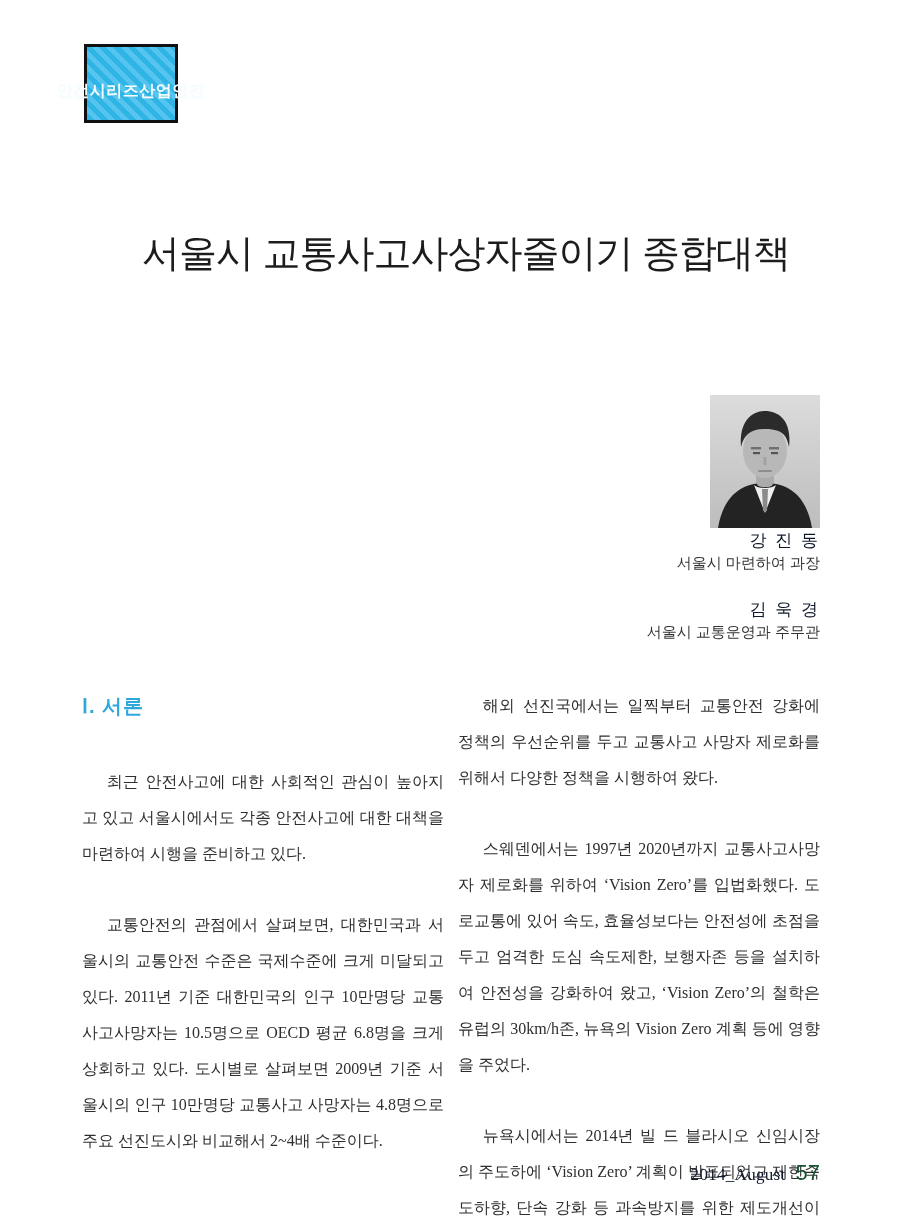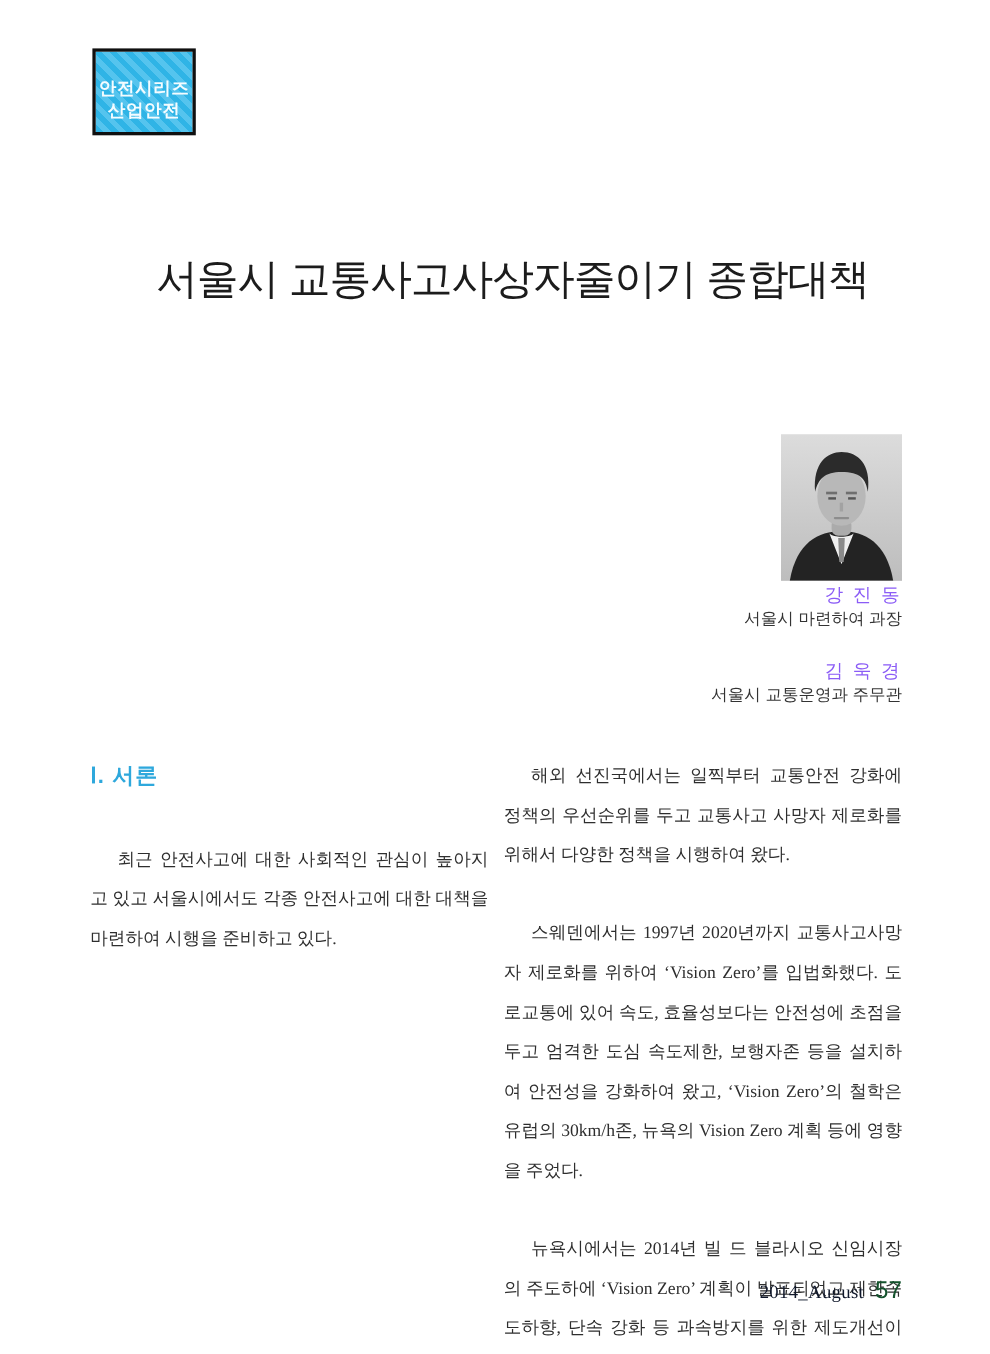--- a/index.html
+++ b/index.html
@@ -13,21 +13,21 @@
     color:#2b2b2b;
   }
 
   
   .badge{
     position:absolute;left:84px;top:44px;
     width:94px;height:79px;
     box-sizing:border-box;
     border:3px solid #101010;
     background:repeating-linear-gradient(45deg,#2fb4e6 0 5px,#55c4ee 5px 10px);
-    display:flex;flex-direction:column;
+    display:flex;flex-direction:row;
     align-items:center;justify-content:center;
     padding-top:14px;
   }
   .badge .b-line{
     font-family:"Liberation Sans", sans-serif;
     font-weight:bold;font-size:16px;line-height:20px;
     color:#f4fcff;letter-spacing:0.5px;white-space:nowrap;
   }
 
   
@@ -45,21 +45,21 @@
     width:110px;height:133px;
     background:#cfcfcf;
   }
   .photo svg{display:block;}
   .authors{
     position:absolute;right:80px;top:530px;
     text-align:right;
     font-family:"Liberation Sans", sans-serif;
   }
   .author-name{
-    font-size:17px;color:#8b5cf6;letter-spacing:2px;
+    font-size:17px;color:#0f172a;letter-spacing:2px;
     line-height:21px;
   }
   .author-affil{
     font-size:15px;color:#333;letter-spacing:0px;
     line-height:19px;margin-top:2px;
   }
   .author-group + .author-group{margin-top:27px;}
 
   
   .columns{
@@ -143,20 +143,21 @@
     <div class="author-group">
       <div class="author-name">김 욱 경</div>
       <div class="author-affil">서울시 교통운영과 주무관</div>
     </div>
   </div>
 
   <div class="columns">
     <div class="col col-left">
       <h2 class="section-heading">Ⅰ. 서론</h2>
       <p class="body-p">최근 안전사고에 대한 사회적인 관심이 높아지고 있고 서울시에서도 각종 안전사고에 대한 대책을 마련하여 시행을 준비하고 있다.</p>
+      <p class="body-p">교통안전의 관점에서 살펴보면, 대한민국과 서울시의 교통안전 수준은 국제수준에 크게 미달되고 있다. 2011년 기준 대한민국의 인구 10만명당 교통사고사망자는 10.5명으로 OECD 평균 6.8명을 크게 상회하고 있다. 도시별로 살펴보면 2009년 기준 서울시의 인구 10만명당 교통사고 사망자는 4.8명으로 주요 선진도시와 비교해서 2~4배 수준이다.</p>
     </div>
     <div class="col col-right">
       <p class="body-p">해외 선진국에서는 일찍부터 교통안전 강화에 정책의 우선순위를 두고 교통사고 사망자 제로화를 위해서 다양한 정책을 시행하여 왔다.</p>
       <p class="body-p">스웨덴에서는 1997년 2020년까지 교통사고사망자 제로화를 위하여 ‘Vision Zero’를 입법화했다. 도로교통에 있어 속도, 효율성보다는 안전성에 초점을 두고 엄격한 도심 속도제한, 보행자존 등을 설치하여 안전성을 강화하여 왔고, ‘Vision Zero’의 철학은 유럽의 30km/h존, 뉴욕의 Vision Zero 계획 등에 영향을 주었다.</p>
       <p class="body-p">뉴욕시에서는 2014년 빌 드 블라시오 신임시장의 주도하에 ‘Vision Zero’ 계획이 발표되었고 제한속도하향, 단속 강화 등 과속방지를 위한 제도개선이 시행되었고</p>
     </div>
   </div>
 
   <div class="footer">
     <span class="issue">2014_August</span>

